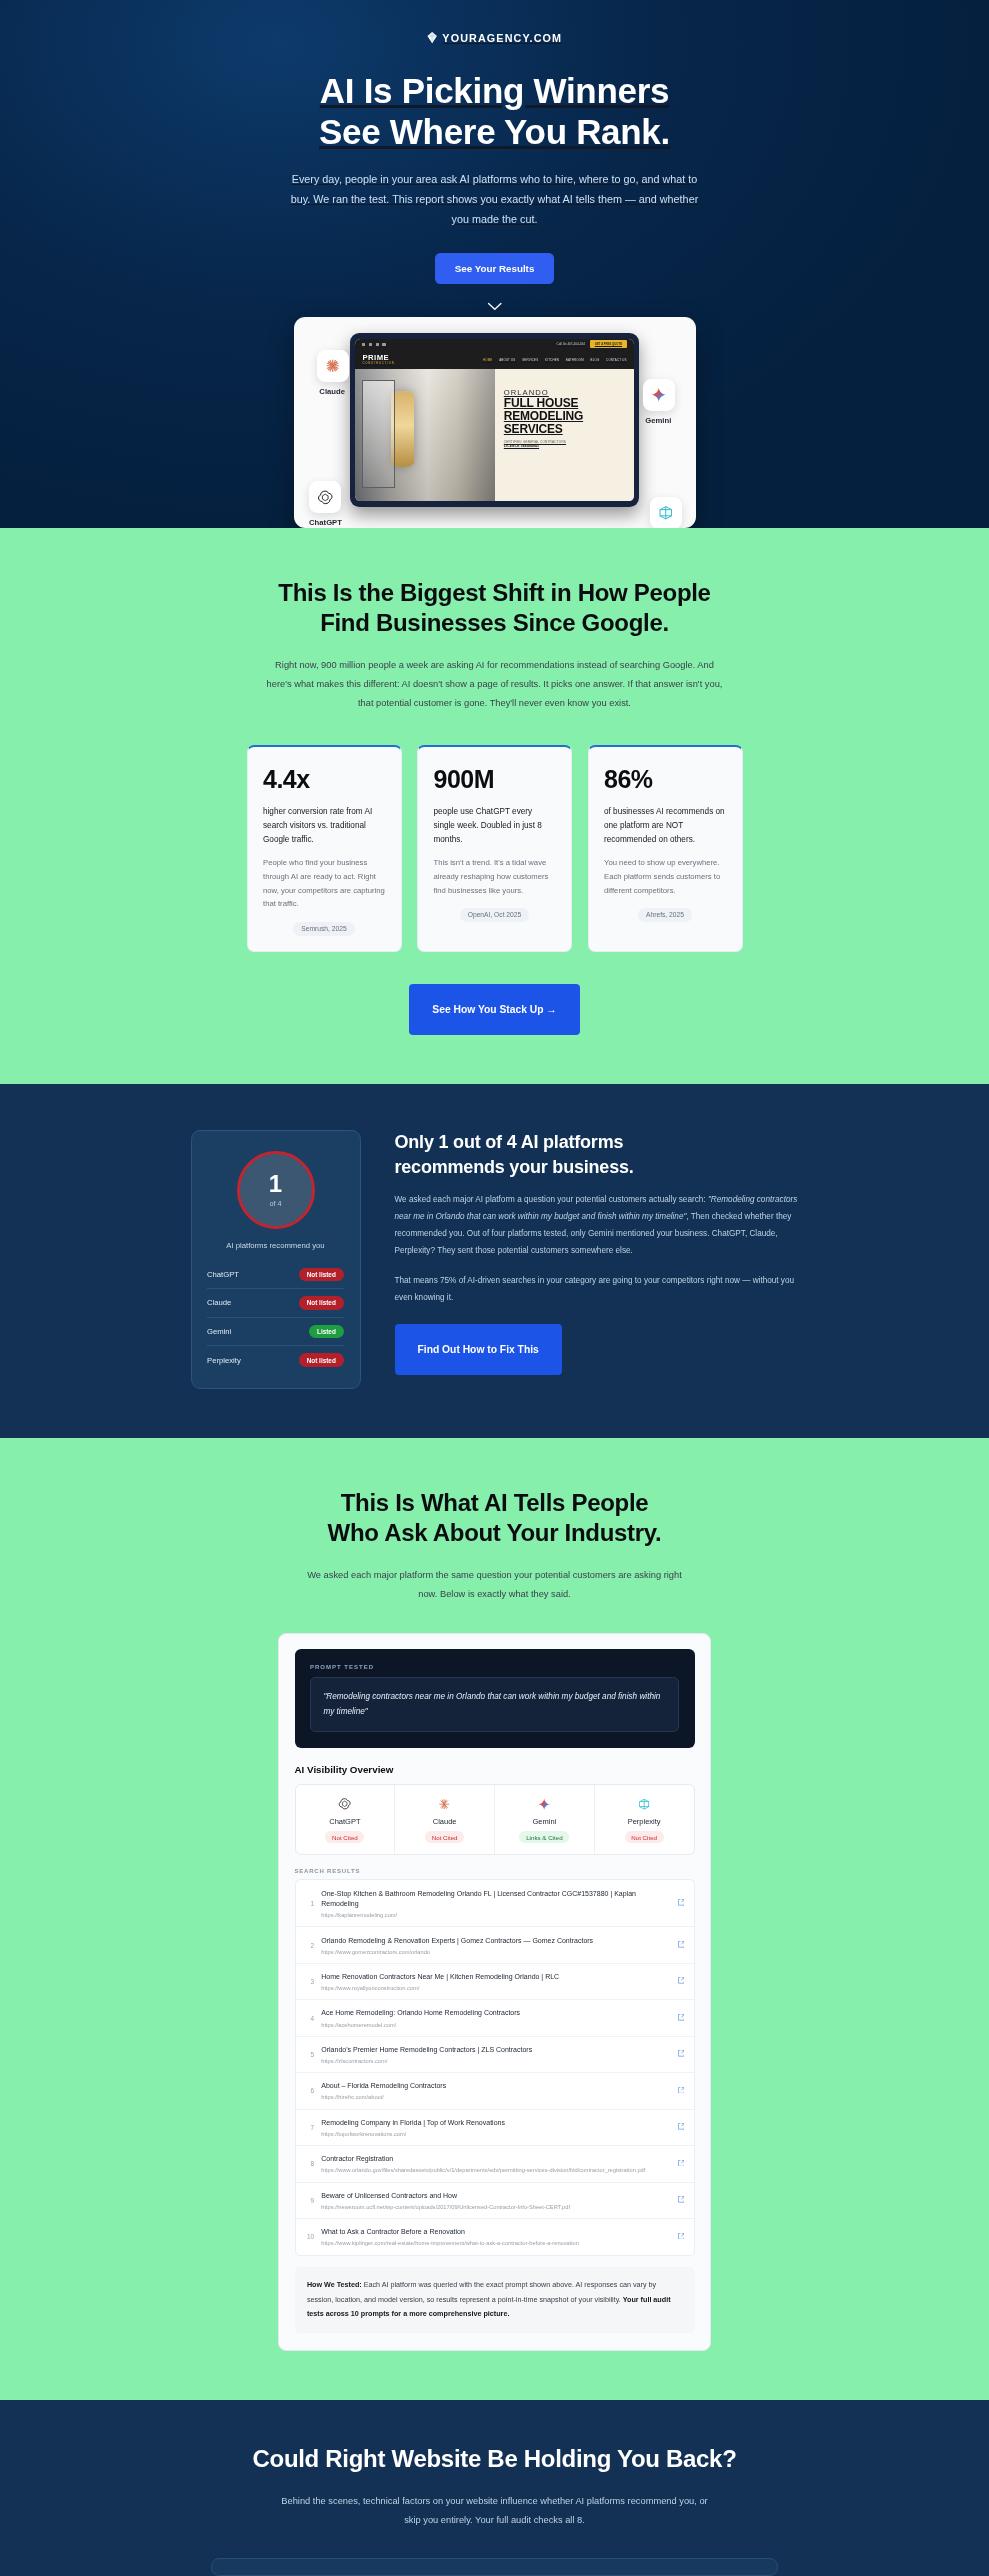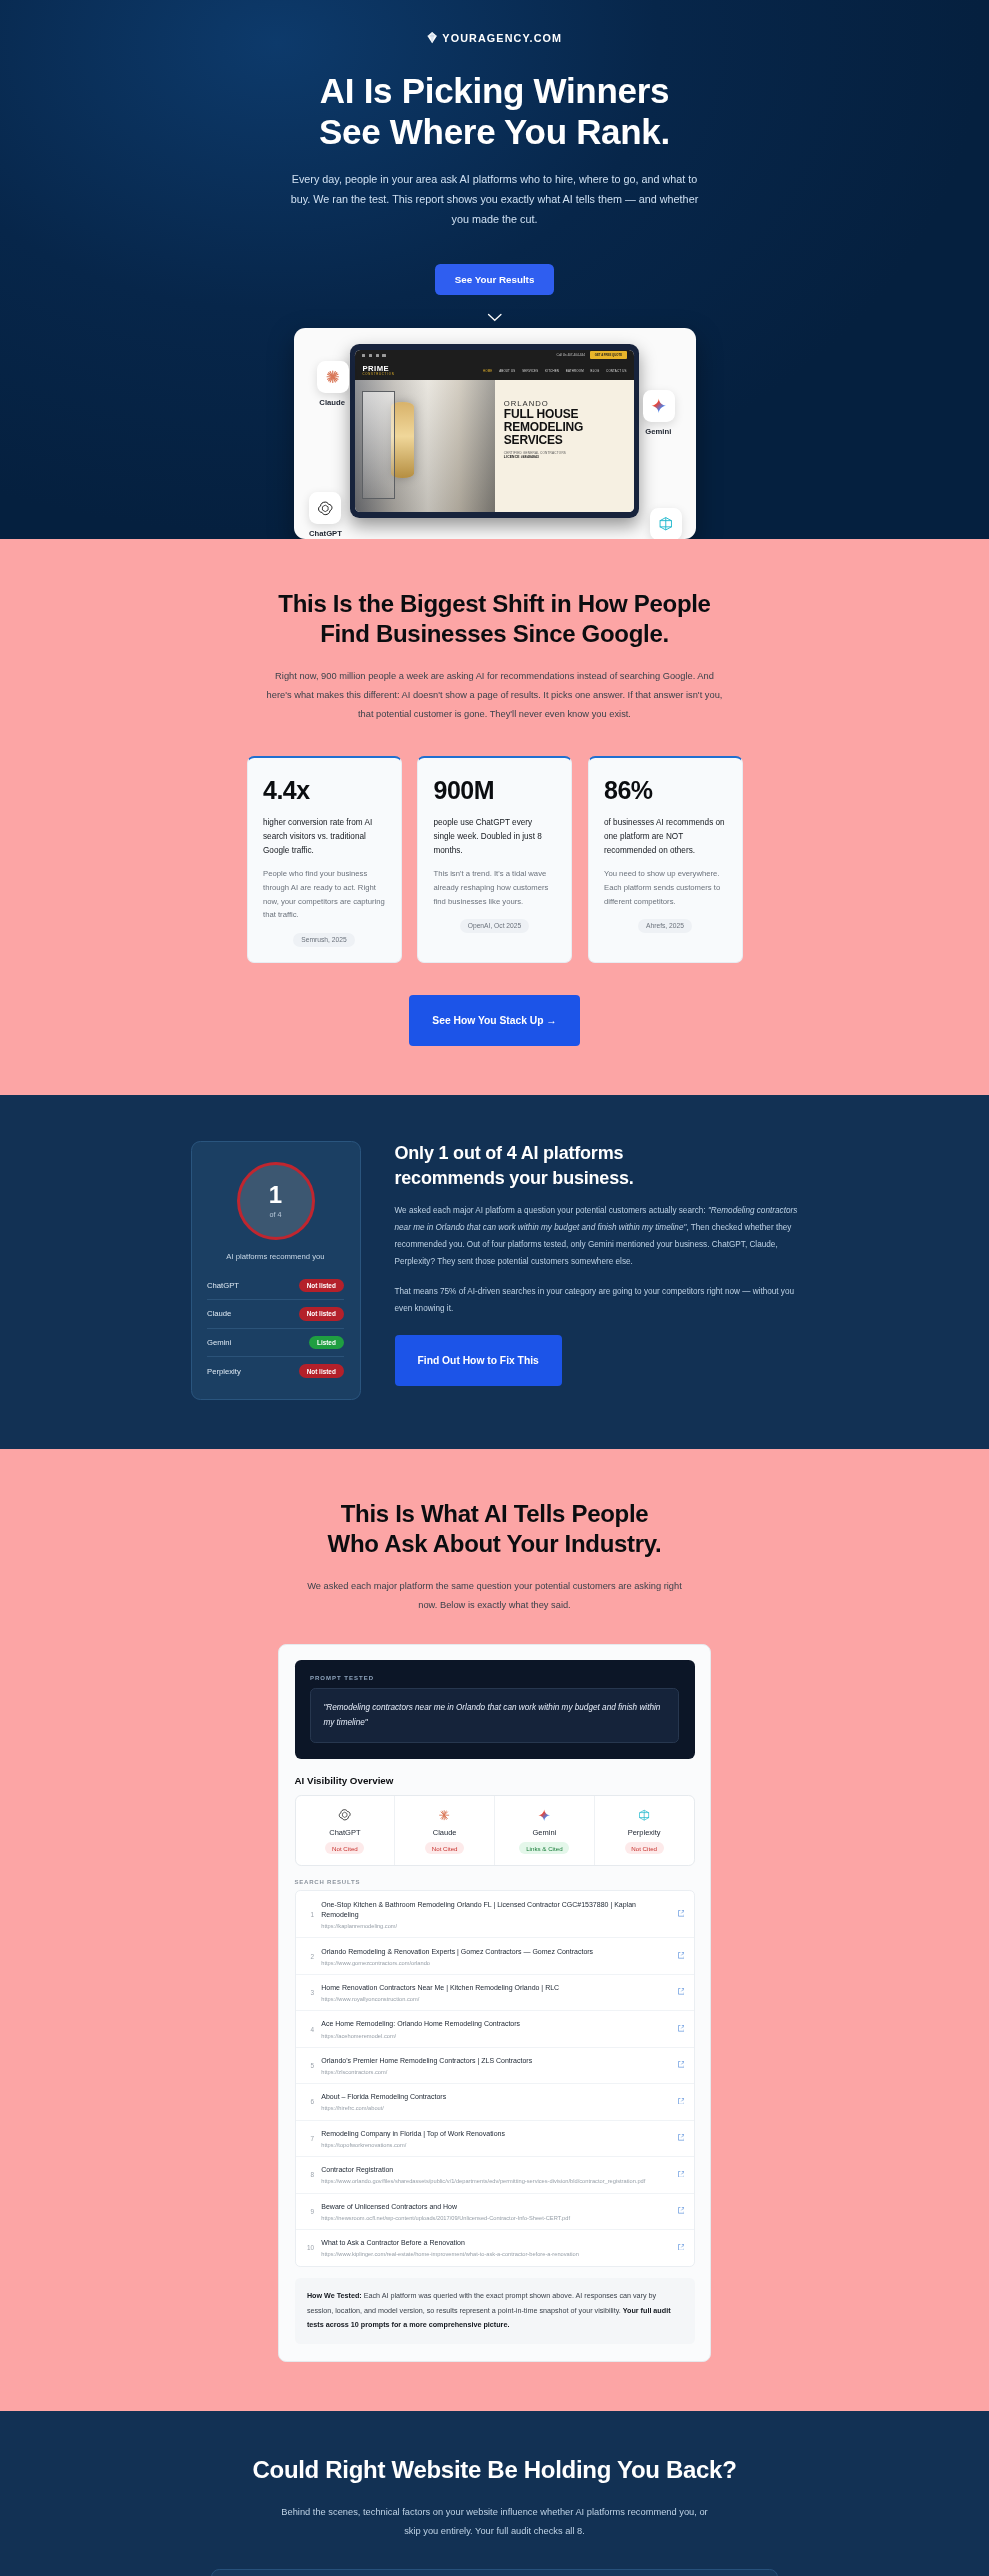--- a/index.html
+++ b/index.html
@@ -11,41 +11,42 @@
     -webkit-font-smoothing: antialiased;
   }
   .wrap { width: 989px; margin: 0 auto; }
 
   
   .hero {
     background: radial-gradient(ellipse at 28% 8%, #0d3a6b 0%, #07264a 38%, #05203f 70%);
     padding: 32px 0 0;
     position: relative;
     overflow: hidden;
+    text-decoration: underline;
   }
   .hero-inner { width: 608px; margin: 0 auto; text-align: center; }
   .brandbar { display:flex; align-items:center; justify-content:center; gap:5.2px; margin-bottom: 27px; }
   .brandbar .gem { width: 10.3px; height: 11.3px; display:block; }
   .brandbar .bname {
     color: #ffffff; font-size: 10.8px; letter-spacing: 1.1px; font-weight: 700;
   }
   .hero h1 {
     color: #fff; font-size: 35px; line-height: 1.17; font-weight: 800; letter-spacing: -0.3px;
     margin-bottom: 17.5px;
   }
   .hero p.sub {
     color: #cfe0f2; font-size: 10.8px; line-height: 1.85; max-width: 412px; margin: 0 auto 23px;
   }
   .btn {
     display: inline-block; border: none; cursor: pointer; text-decoration: none;
     font-family: inherit;
   }
   .btn-blue {
     background: #2f5ef0; color: #fff; font-size: 9.8px; font-weight: 700;
-    padding: 9.8px 19.6px; border-radius: 5.2px; margin-top: 11px;
+    padding: 9.8px 19.6px; border-radius: 5.2px;
   }
   .btn-blue-lg {
     background: #1c54e8; color: #fff; font-size: 10.3px; font-weight: 700;
     padding: 20px 23px; border-radius: 4.1px;
   }
   .chev { margin: 18.5px auto 0; width: 15.5px; height: 9.3px; display:block; }
 
   
   .showcase-pad { padding: 5.2px 0 0; }
   .showcase {
@@ -109,21 +110,21 @@
   .ai-lab { position:absolute; font-size:7.7px; color:#1e2430; font-weight:600; text-align:center; width:62px; }
   .c-claude { left: 23px; top: 33px; }
   .l-claude { left: 7.7px; top: 70px; }
   .c-gpt { left: 15.5px; top: 164px; }
   .l-gpt  { left: 1px;  top: 201px; }
   .c-gem  { right: 20.6px; top: 62px; }
   .l-gem  { right: 6.2px; top: 99px; }
   .c-perp { right: 13.4px; top: 180px; }
 
   
-  .sec-white { background:#fca5a5; padding: 50px 0 49px; }
+  .sec-white { background:#86efac; padding: 50px 0 49px; }
   .h2 {
     font-size: 24px; font-weight: 800; text-align:center; line-height:1.25; letter-spacing:-0.3px;
     color:#0b0d10;
   }
   .lead {
     max-width: 464px; margin: 17.5px auto 0; text-align:center; font-size: 9.3px; line-height: 2.05; color:#3c424b;
   }
   .stats { display:flex; gap: 15.5px; justify-content:center; margin-top: 32px; }
   .stat {
     width: 155px; background:#f8fafc; border:0.5px solid #e8edf3; border-radius: 7.2px;

